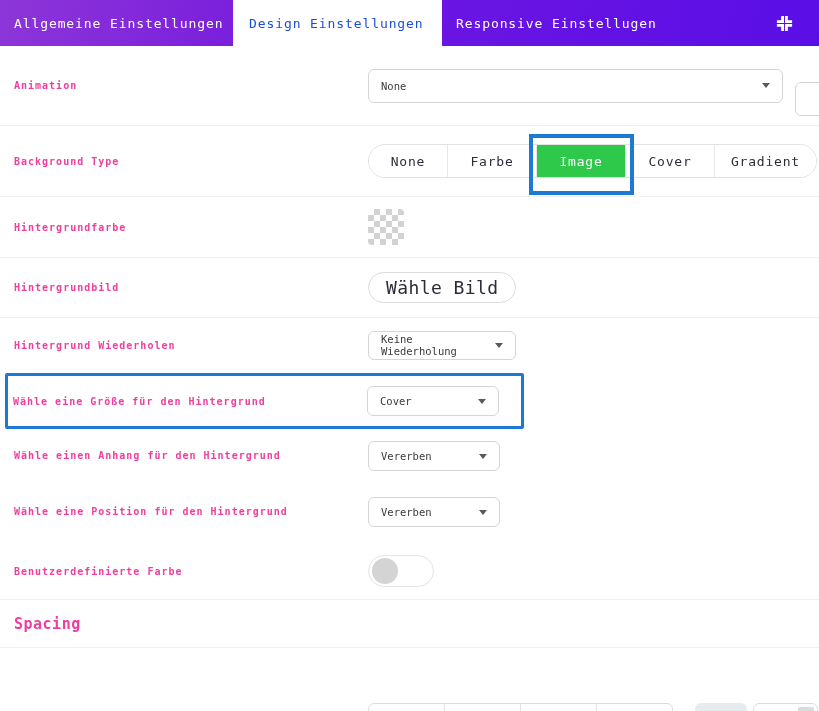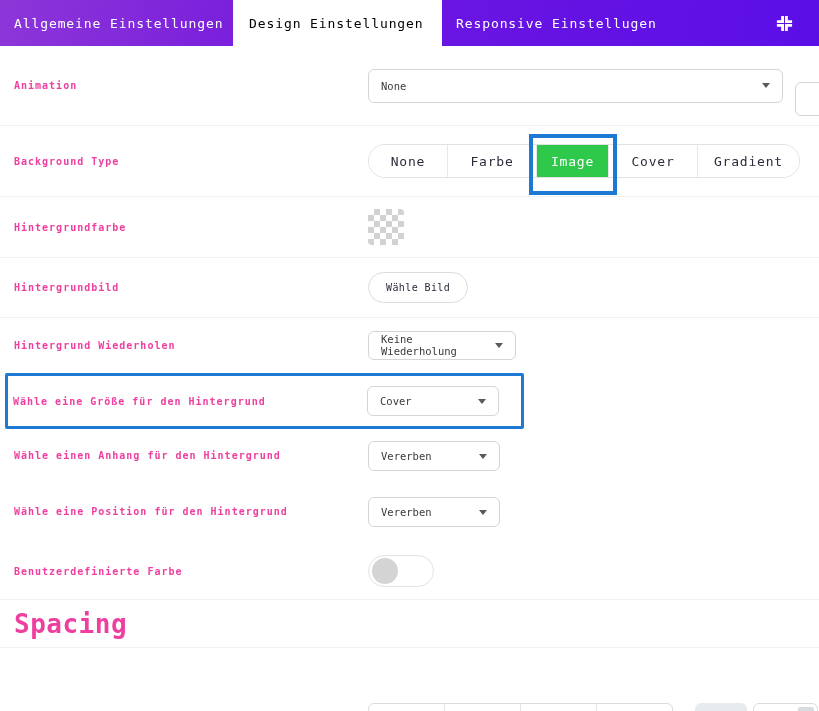--- a/index.html
+++ b/index.html
@@ -5,21 +5,21 @@
   * { margin:0; padding:0; box-sizing:border-box; }
   html,body { width:819px; height:711px; overflow:hidden; background:#fff;
     font-family:"DejaVu Sans Mono","Liberation Mono",monospace; }
   .page { position:relative; width:819px; height:711px; background:#fff; }
 
   
   .tabs { display:flex; height:46px; width:100%; }
   .tab { display:flex; align-items:center; font-size:13px; letter-spacing:0.9px;
     color:#fff; white-space:nowrap; }
   .tab-1 { width:233px; padding-left:14px; background:linear-gradient(100deg,#8d36d8,#7a1fdc); }
-  .tab-2 { width:209px; padding-left:16px; background:#fff; color:#000000; }
+  .tab-2 { width:209px; padding-left:16px; background:#fff; color:#1d4ed8; }
   .tab-3 { flex:1; padding-left:14px; background:linear-gradient(100deg,#6a15e2,#5a0ee6);
     justify-content:space-between; }
   .collapse-btn { margin-right:25px; display:flex; align-items:center; cursor:pointer; }
 
   
   .row { display:flex; align-items:center; padding-left:14px; }
   .row.bordered { border-bottom:1px solid #f1f1f1; }
   .lbl { width:354px; flex:0 0 354px; color:#ee3fa0; font-weight:bold; font-size:10px;
     letter-spacing:1px; }
   .ctrl { display:flex; align-items:center; }
@@ -60,33 +60,33 @@
   .bt-last { border-right:none; border-radius:0 17px 17px 0; }
   .bt-selected-wrap { position:relative; }
   .bt-selected { background:#2ec84b; color:#fff; }
   .blue-outline-btn { position:absolute; left:-8px; right:-8px; top:-11px; bottom:-18px;
     border:4px solid #1d79d3; pointer-events:none; z-index:5; }
 
   
   .checker { width:36px; height:36px; border-radius:4px; cursor:pointer;
     background:repeating-conic-gradient(#d2d2d2 0% 25%, #ffffff 0% 50%) 0 0 / 12px 12px; }
   .pill-btn { height:31px; padding:0 17px; display:flex; align-items:center;
-    border:1px solid #dcdcdc; border-radius:16px; background:#fff; font-size:10px;
+    border:1px solid #dcdcdc; border-radius:16px; background:#fff; font-size:18px;
     letter-spacing:0.4px; color:#2b2b3a; cursor:pointer; font-family:inherit; }
 
   .blue-box { margin-left:5px; width:519px; height:56px; border:3px solid #1d79d3;
     border-radius:2px; display:flex; align-items:center; padding-left:5px; }
   .blue-box .lbl { flex:0 0 354px; }
 
   .toggle { width:66px; height:32px; border:1px solid #e4e4e4; border-radius:16px;
     background:#fff; position:relative; cursor:pointer; box-shadow:inset 0 0 2px rgba(0,0,0,0.03); }
   .knob { position:absolute; left:3px; top:2px; width:26px; height:26px; border-radius:50%;
     background:#d4d4d4; }
 
-  .spacing-title { color:#ee3fa0; font-weight:bold; font-size:26px; letter-spacing:0.5px; }
+  .spacing-title { color:#ee3fa0; font-weight:bold; font-size:15px; letter-spacing:0.5px; }
   .r-margin .lbl { margin-top:14px; }
 
   .devices { display:flex; align-items:flex-start; gap:18px; margin-top:2px; }
   .device { display:flex; flex-direction:column; align-items:center; cursor:pointer; }
   .dev-underline { width:30px; height:4px; background:#8a23d5; margin-top:3px; border-radius:1px; }
 
   
   .bottom-seg { position:absolute; left:368px; top:703px; width:305px; height:30px;
     border:1px solid #dcdcdc; border-radius:6px; background:#fff; display:flex; }
   .bottom-seg .cell { flex:1; border-right:1px solid #e4e4e4; }
@@ -134,21 +134,21 @@
   </div>
   <div class="partial-box"></div>
 
   <div class="row bordered r-bgtype">
     <div class="lbl">Background Type</div>
     <div class="ctrl">
       <div class="btn-group">
         <button class="bt-btn bt-first" style="width:79px">None</button>
         <button class="bt-btn" style="width:89px">Farbe</button>
         <span class="bt-selected-wrap">
-          <button class="bt-btn bt-selected" style="width:72px">Image</button>
+          <button class="bt-btn bt-selected" style="width:89px">Image</button>
           <span class="blue-outline-btn"></span>
         </span>
         <button class="bt-btn" style="width:89px">Cover</button>
         <button class="bt-btn bt-last" style="width:101px">Gradient</button>
       </div>
     </div>
   </div>
 
   <div class="row bordered r-farbe">
     <div class="lbl">Hintergrundfarbe</div>

